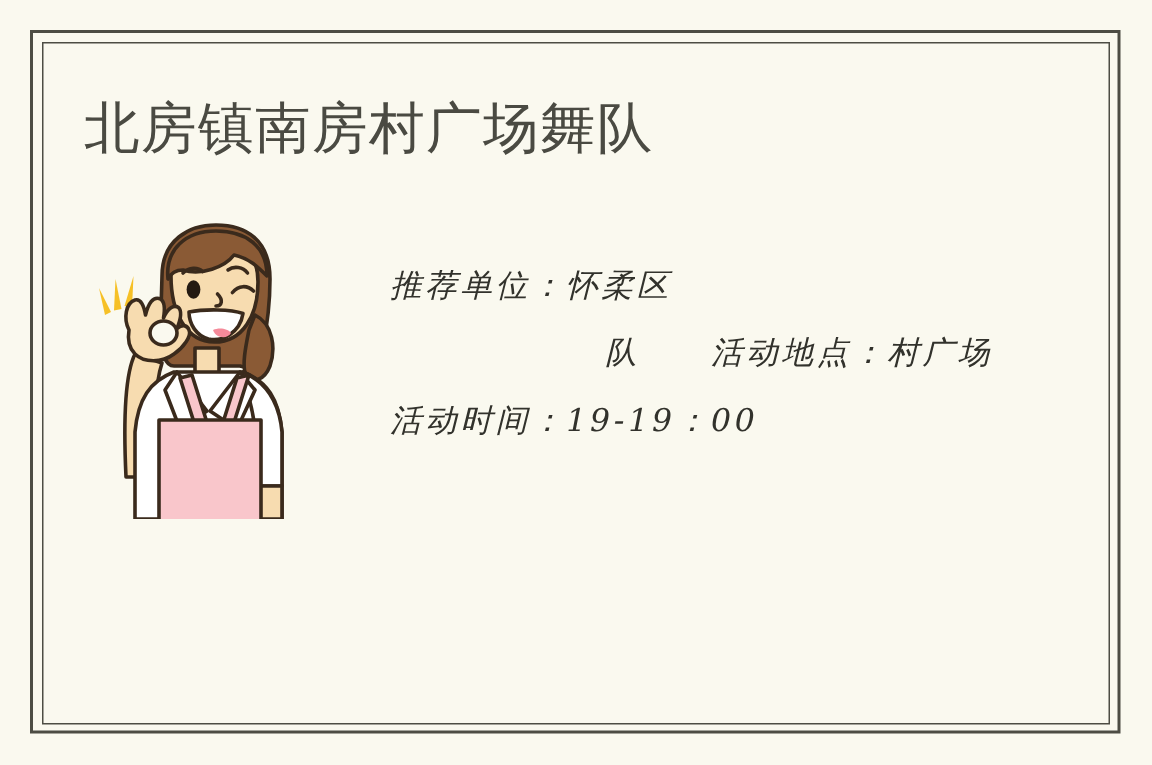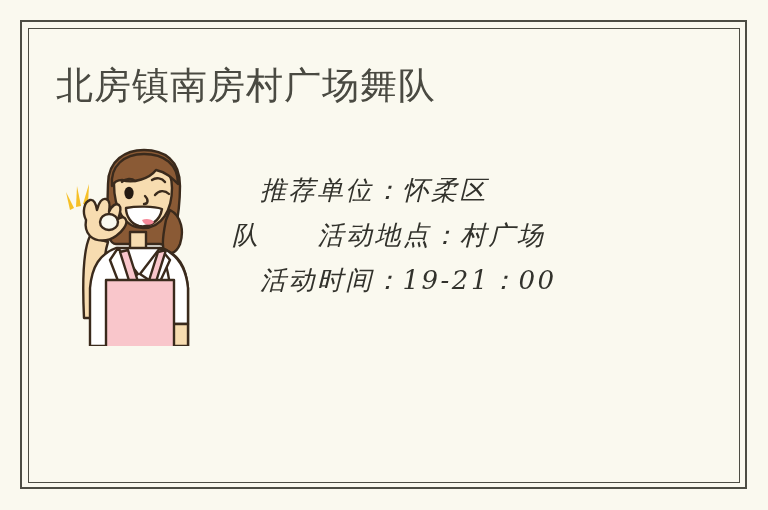--- a/index.html
+++ b/index.html
@@ -66,32 +66,32 @@
     display: block;
   }
   
   .info-block {
     position: absolute;
     left: 232px;
     top: 168px;
     width: 430px;
   }
   .info-line {
-    font-size: 26px;
+    font-size: 21px;
     line-height: 45px;
     color: #32322c;
     white-space: pre;
     letter-spacing: 2.5px;
     font-family: "DejaVu Serif", "Liberation Serif", serif;
     font-style: italic;
     font-weight: 400;
   }
   .info-line.indent-1 { padding-left: 28px; }
   .info-line.indent-2 { padding-left: 0px; }
-  .info-line.indent-3 { padding-left: 0px; }
+  .info-line.indent-3 { padding-left: 0px; text-align: right; }
   .info-line.indent-4 { padding-left: 28px; }
 </style>
 </head>
 <body>
 
 <div id="page">
 
   <div class="frame-outer"></div>
   <div class="frame-inner"></div>
 
@@ -158,16 +158,16 @@
                  C48 94 36 94 30 88 C26 84 25 78 26 72 Z" fill="#f7dcb0"></path>
         <ellipse cx="49" cy="74" rx="9" ry="8" fill="#faf9ef"></ellipse>
 
       </g>
     </svg>
   </div>
 
   <div class="info-block">
     <div class="info-line indent-1">推荐单位：怀柔区</div>
     <div class="info-line indent-3">队　　活动地点：村广场</div>
-    <div class="info-line indent-4">活动时间：19-21：00</div>
+    <div class="info-line indent-4">活动时间：19-19：00</div>
   </div>
 
 </div>
 
 </body></html>

